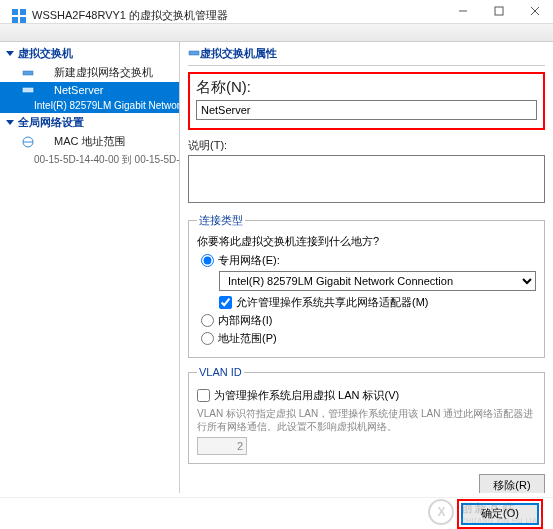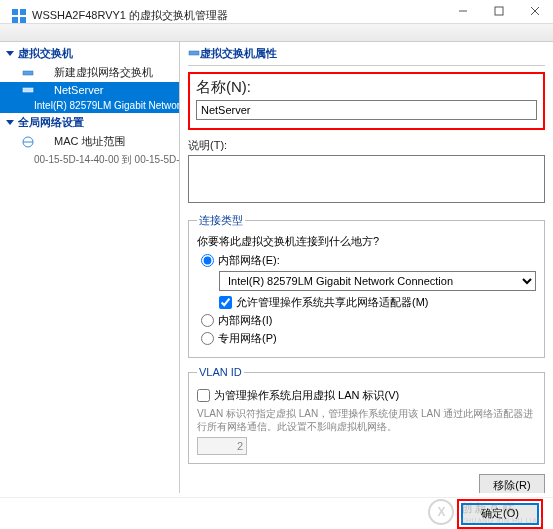--- a/index.html
+++ b/index.html
@@ -319,39 +319,39 @@
       </div>
       <textarea class="desc-area" style=""></textarea>
     </div>
 
     <fieldset>
       <legend>连接类型</legend>
       <div class="ask">你要将此虚拟交换机连接到什么地方?</div>
 
       <label class="radio-row">
         <input type="radio" name="conn" checked="" style="">
-        <span>内部网络(E):</span>
+        <span>专用网络(E):</span>
       </label>
       <div class="indent">
         <select class="select">
           <option>Intel(R) 82579LM Gigabit Network Connection</option>
         </select>
         <label class="chk-row">
           <input type="checkbox" checked="" style="">
           <span>允许管理操作系统共享此网络适配器(M)</span>
         </label>
       </div>
 
       <label class="radio-row">
         <input type="radio" name="conn" style="">
         <span>内部网络(I)</span>
       </label>
       <label class="radio-row">
         <input type="radio" name="conn" style="">
-        <span>专用网络(P)</span>
+        <span>地址范围(P)</span>
       </label>
     </fieldset>
 
     <fieldset>
       <legend>VLAN ID</legend>
       <label class="chk-row">
         <input type="checkbox" style="">
         <span>为管理操作系统启用虚拟 LAN 标识(V)</span>
       </label>
       <div class="vlan-text">VLAN 标识符指定虚拟 LAN，管理操作系统使用该 LAN 通过此网络适配器进行所有网络通信。此设置不影响虚拟机网络。</div>

